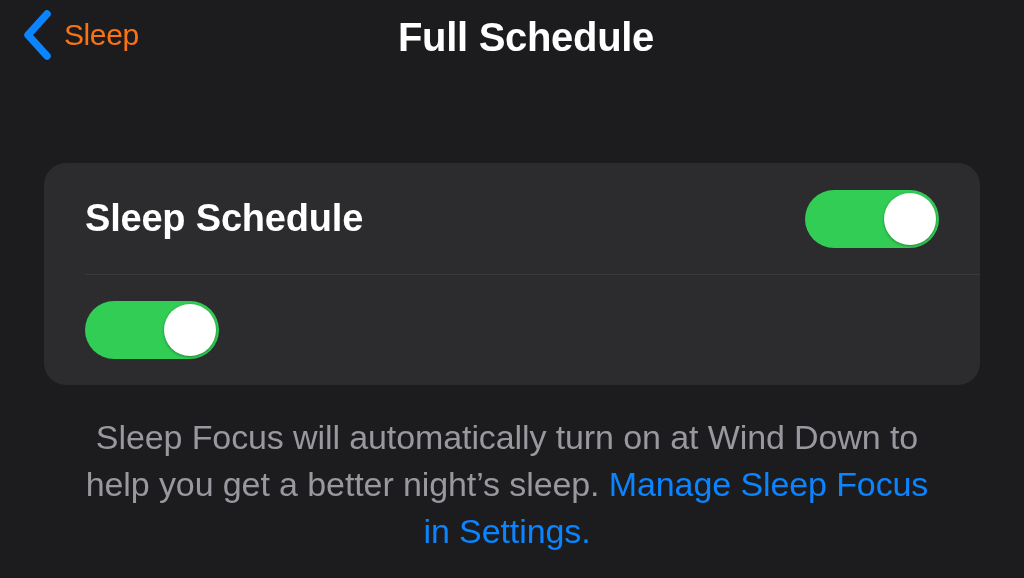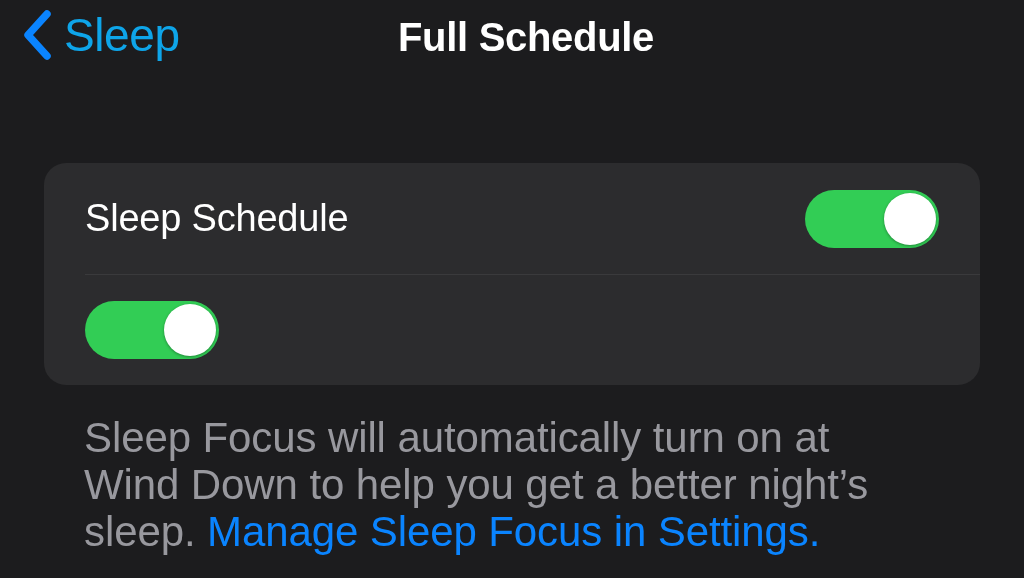--- a/index.html
+++ b/index.html
@@ -35,22 +35,22 @@
     cursor: pointer;
   }
 
   .chevron-icon {
     width: 34px;
     height: 52px;
     display: block;
   }
 
   .back-label {
-    color: #0ea5e9;
-    font-size: 46px;
+    color: #f97316;
+    font-size: 30px;
     line-height: 1;
     letter-spacing: -0.4px;
     white-space: nowrap;
   }
 
   .nav-title {
     position: absolute;
     left: 0;
     top: 15px;
     width: 1024px;
@@ -72,20 +72,21 @@
     border-radius: 22px;
     overflow: hidden;
   }
 
   .row {
     position: relative;
     height: 111px;
     display: flex;
     align-items: center;
     padding: 0 41px 0 41px;
+    font-weight: bold;
   }
 
   .row + .row::before {
     content: "";
     position: absolute;
     left: 41px;
     right: 0;
     top: 0;
     height: 1px;
     background: #3a3a3c;
@@ -125,23 +126,24 @@
 
   .toggle.on .toggle-knob { left: 79px; }
 
   
   .footer {
     position: absolute;
     left: 84px;
     top: 414px;
     width: 846px;
     color: #98989e;
-    font-size: 42px;
+    font-size: 34px;
     line-height: 47px;
     letter-spacing: -0.1px;
+    text-align: center;
   }
 
   .footer-link {
     color: #0a84ff;
     cursor: pointer;
   }
 </style>
 </head>
 <body>
 

